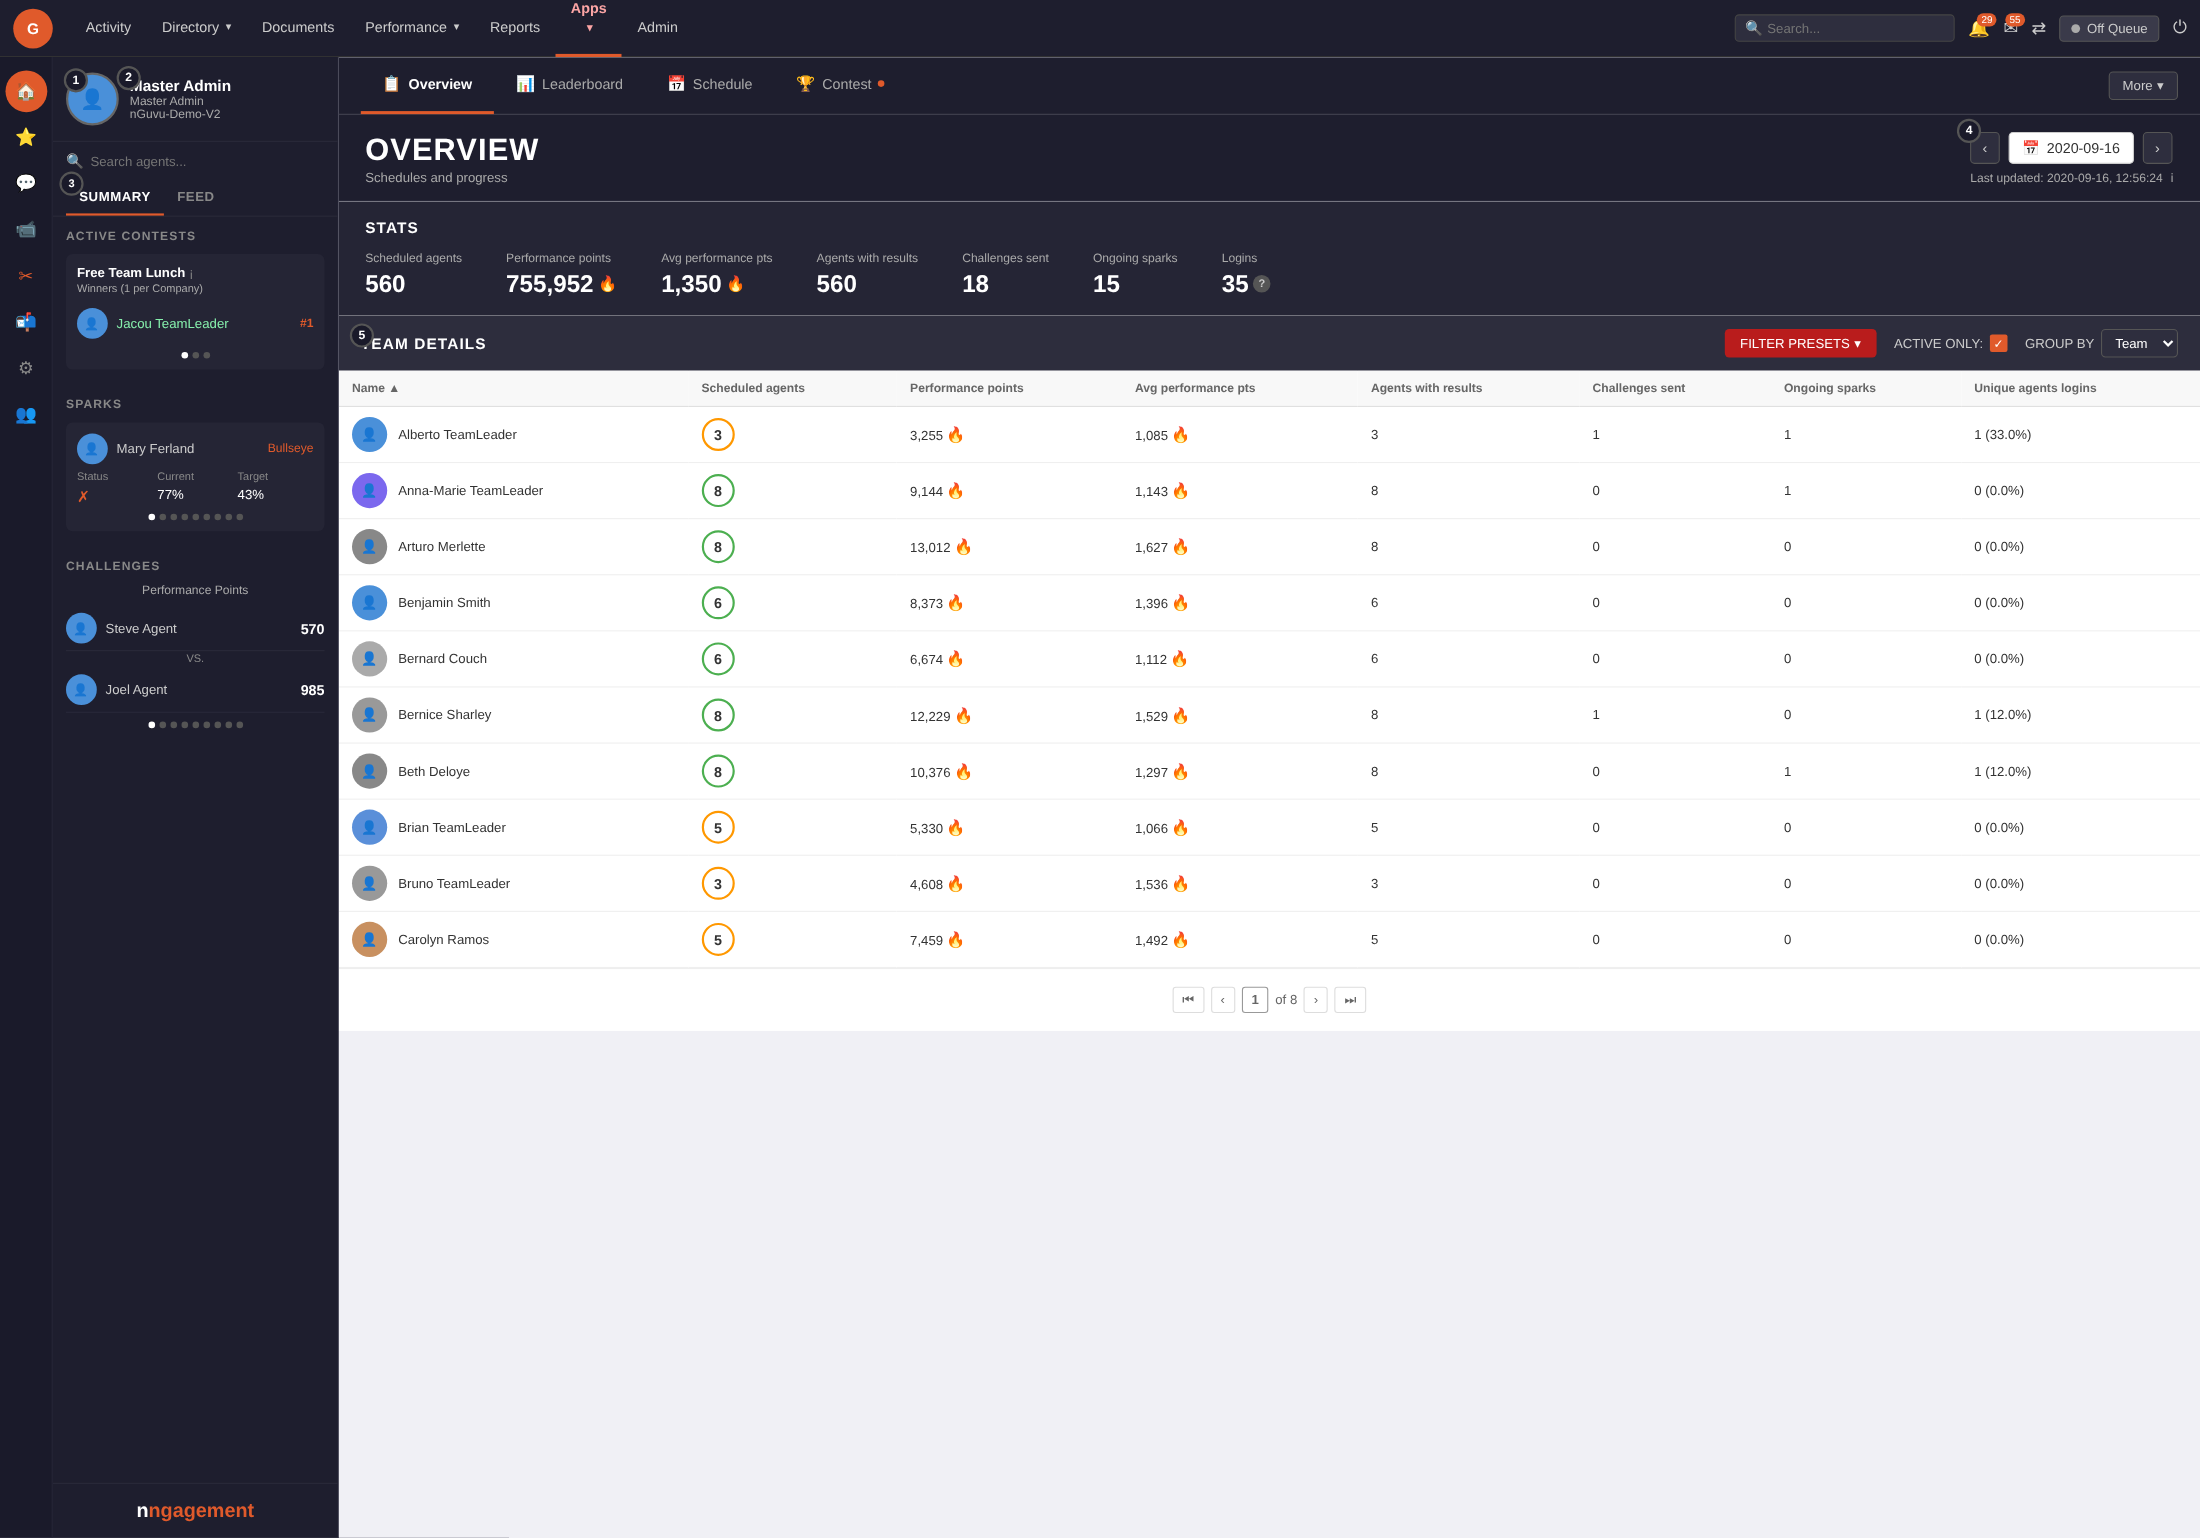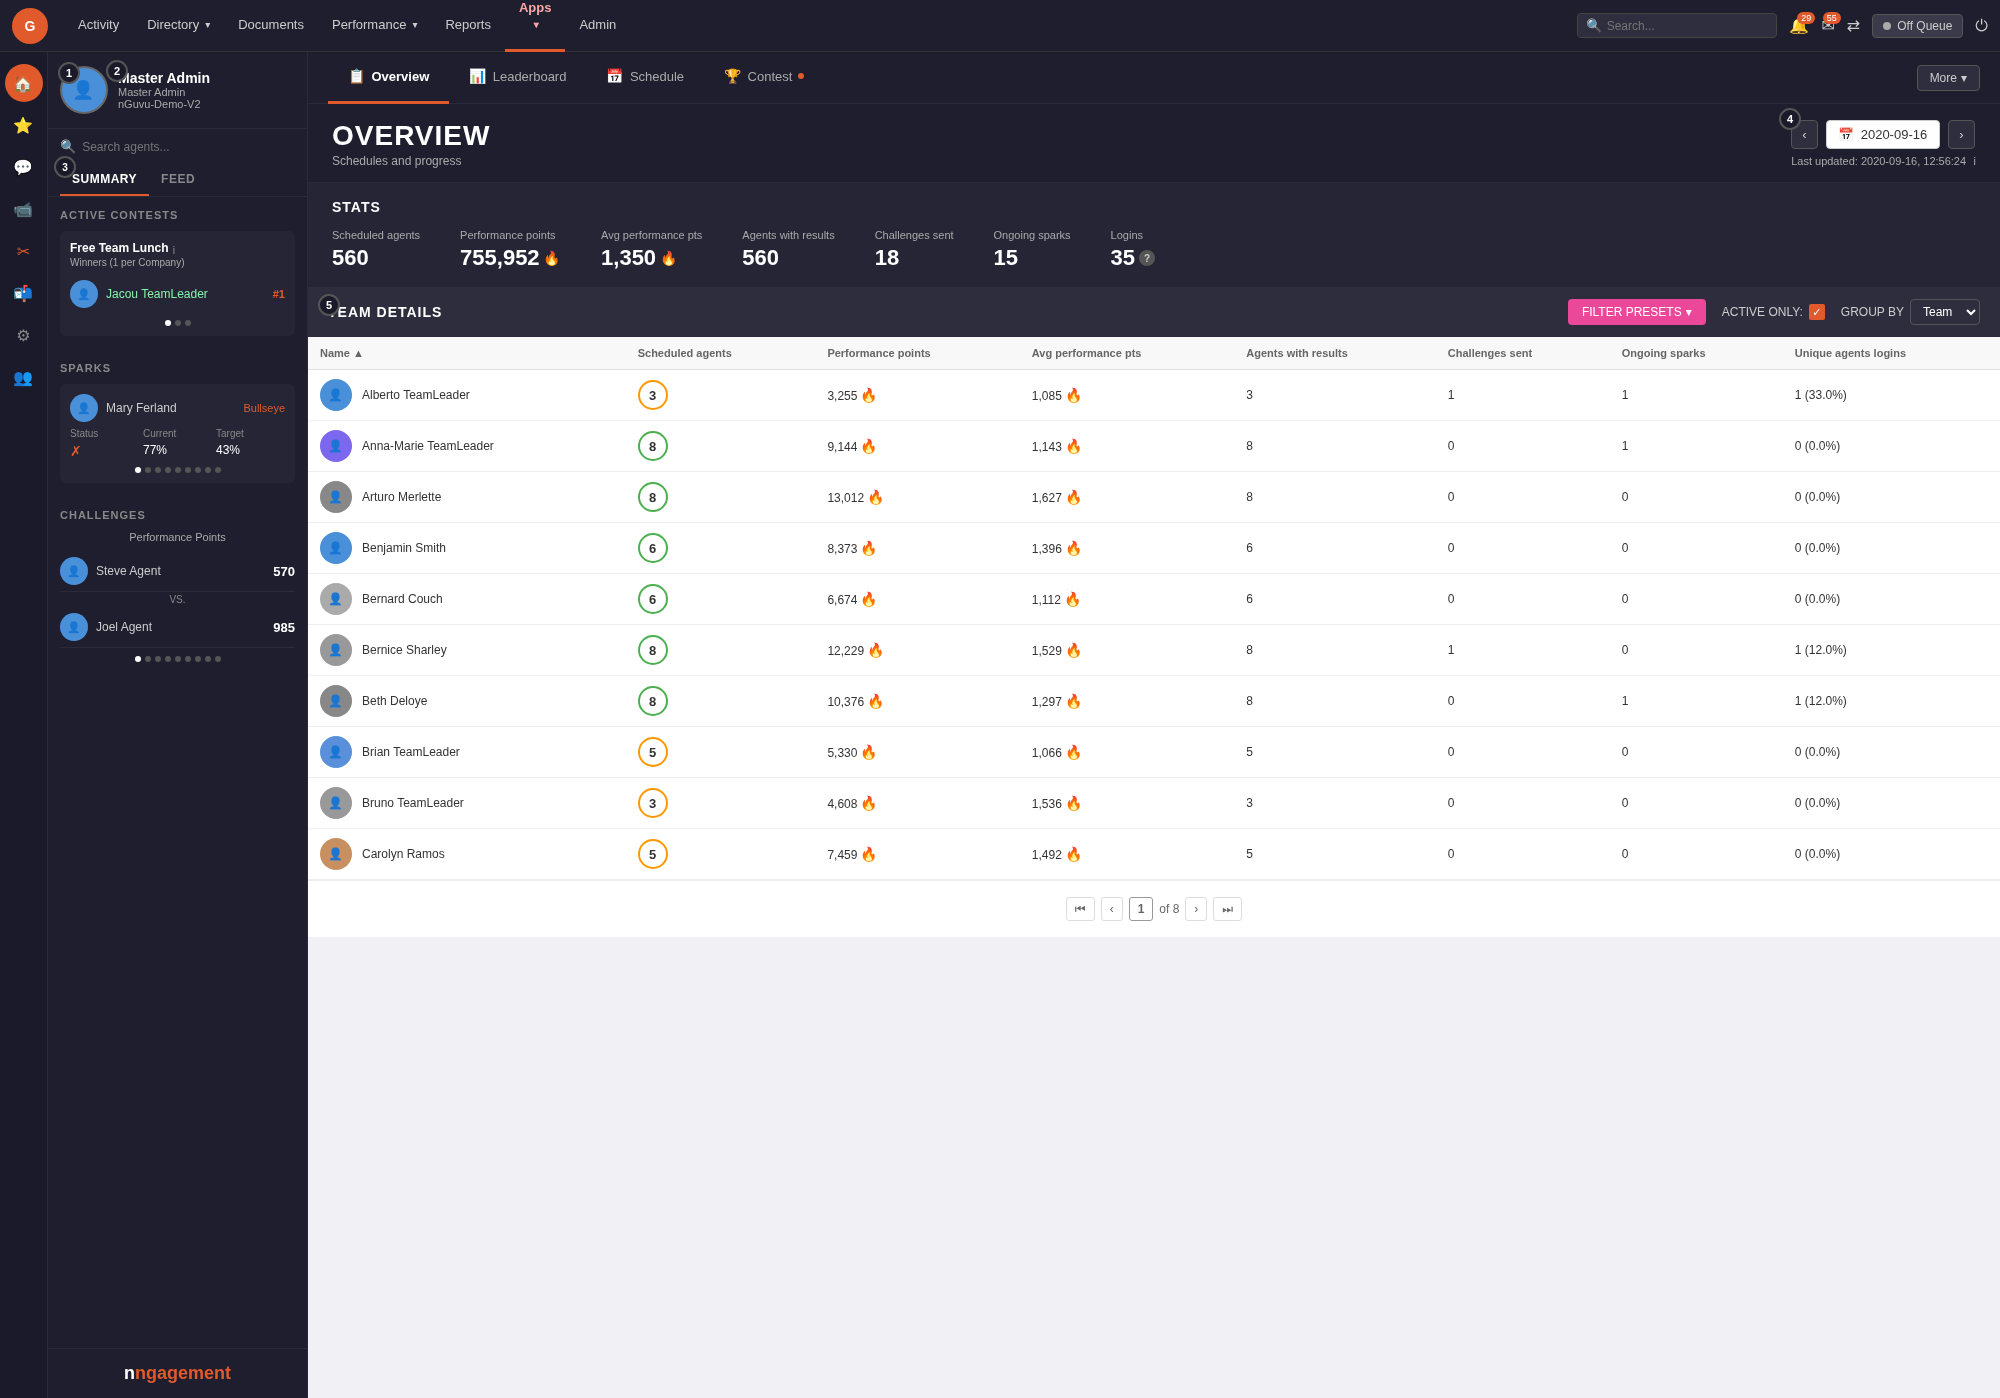--- a/index.html
+++ b/index.html
@@ -258,21 +258,21 @@
     }
 
     
     .team-details { background: #fff; margin: 0; }
     .team-header {
       background: #2d2d3d; padding: 12px 20px;
       display: flex; align-items: center; gap: 16px;
     }
     .team-header-title { font-size: 14px; font-weight: 700; color: #fff; letter-spacing: 1px; }
     .filter-btn {
-      background: #ec4899; color: #fff; border: none; border-radius: 4px;
+      background: #b91c1c; color: #fff; border: none; border-radius: 4px;
       padding: 6px 14px; font-size: 12px; cursor: pointer;
       display: flex; align-items: center; gap: 4px; margin-left: auto;
     }
     .active-only {
       display: flex; align-items: center; gap: 6px;
       font-size: 12px; color: #ccc;
     }
     .checkbox-orange {
       width: 16px; height: 16px; background: #e05a2b; border-radius: 2px;
       display: flex; align-items: center; justify-content: center;

